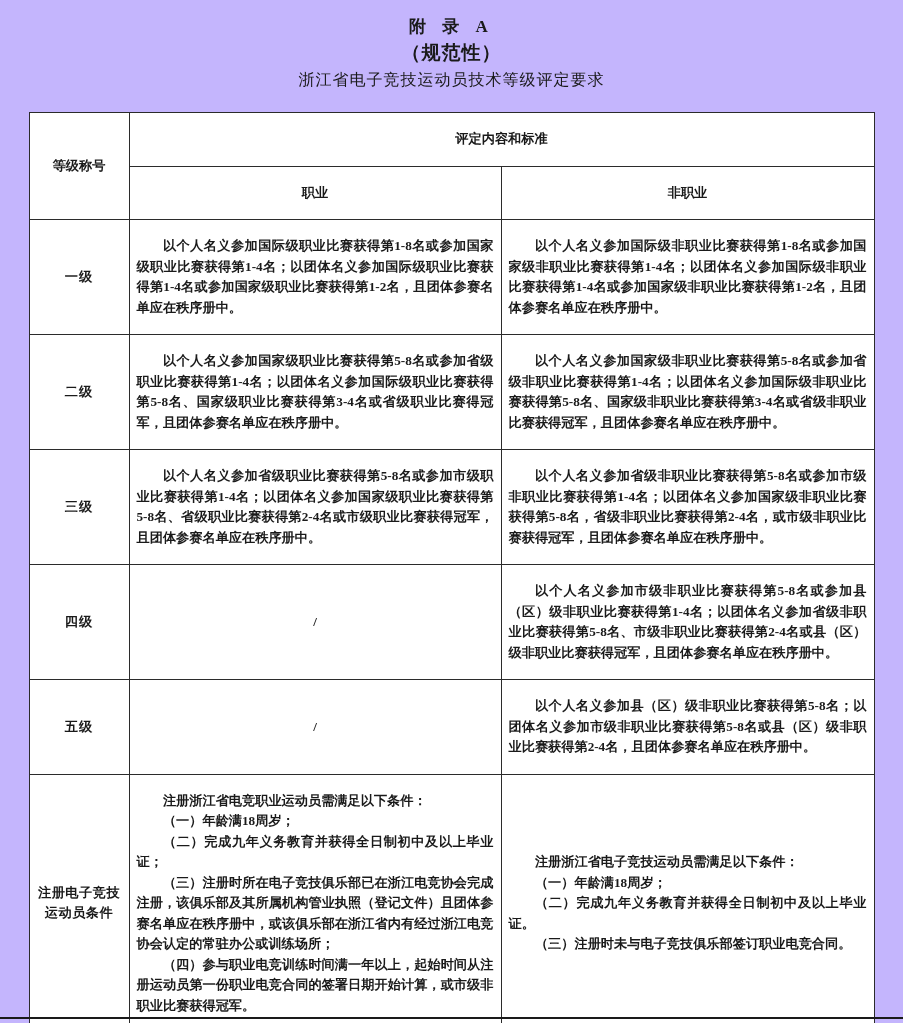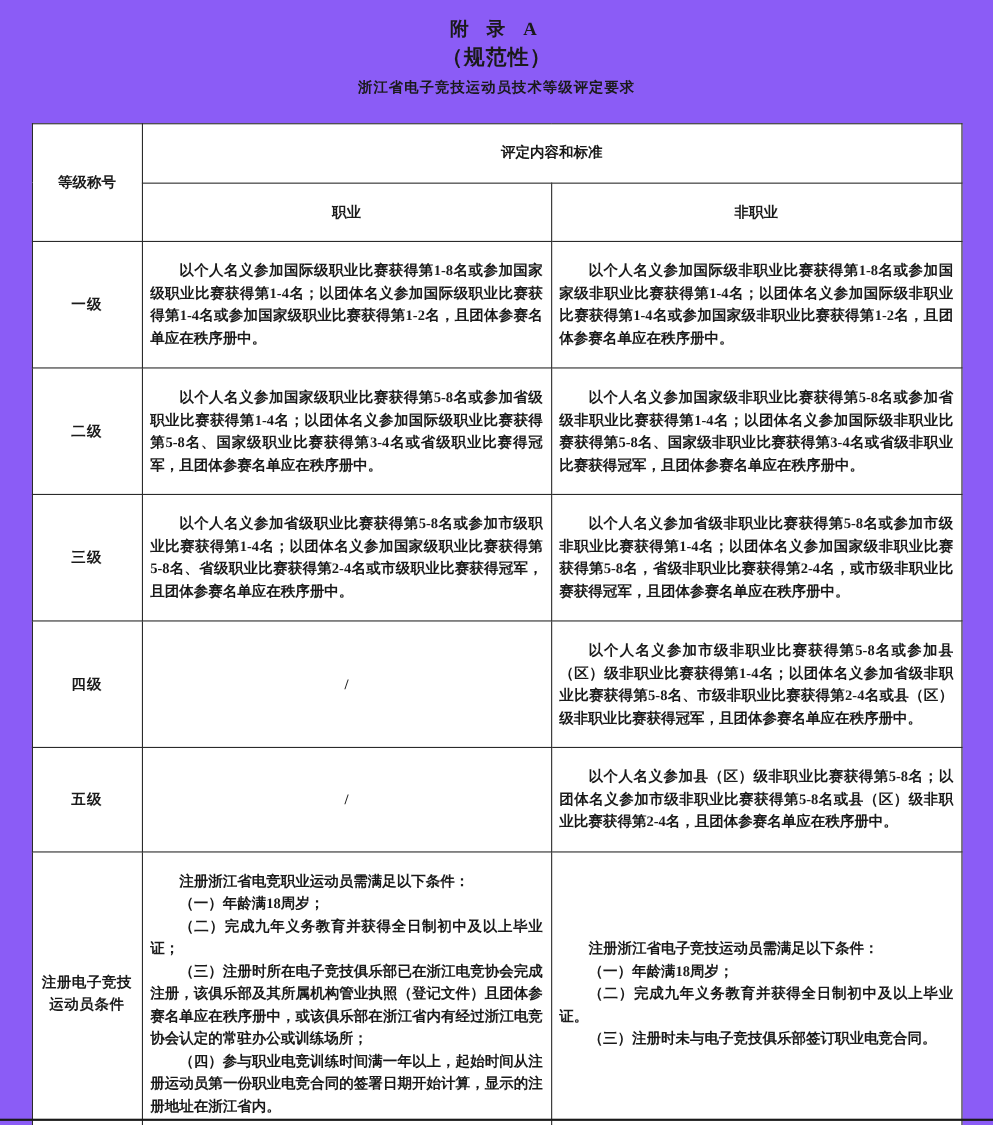--- a/index.html
+++ b/index.html
@@ -13,41 +13,41 @@
     font-family: "Liberation Serif", "DejaVu Serif", serif;
     color: #1a1a1a;
     overflow: hidden;
   }
   .page {
     width: 903px;
     height: 1023px;
     position: relative;
     box-sizing: border-box;
     padding: 0;
-    background: #8b5cf6;
+    background: #c4b5fd;
   }
   .header-block {
     text-align: center;
     padding-top: 14px;
   }
   .hdr-line1 {
     font-size: 17px;
     font-weight: bold;
     letter-spacing: 6px;
     line-height: 26px;
   }
   .hdr-line2 {
     font-size: 19px;
     font-weight: bold;
     line-height: 26px;
     letter-spacing: 1px;
   }
   .hdr-line3 {
-    font-size: 13px;
-    font-weight: bold;
+    font-size: 16px;
+    font-weight: normal;
     line-height: 28px;
     letter-spacing: 1px;
   }
   table.req {
     border-collapse: collapse;
     margin: 18px auto 0 auto;
     width: 845px;
     table-layout: fixed;
     background: #fff;
   }
@@ -171,21 +171,21 @@
         <td class="cell">以个人名义参加县（区）级非职业比赛获得第5-8名；以团体名义参加市级非职业比赛获得第5-8名或县（区）级非职业比赛获得第2-4名，且团体参赛名单应在秩序册中。</td>
       </tr>
 
       <tr>
         <td class="cond-label">注册电子竞技运动员条件</td>
         <td class="cell noindent">
           <span class="para">注册浙江省电竞职业运动员需满足以下条件：</span>
           <span class="para">（一）年龄满18周岁；</span>
           <span class="para">（二）完成九年义务教育并获得全日制初中及以上毕业证；</span>
           <span class="para">（三）注册时所在电子竞技俱乐部已在浙江电竞协会完成注册，该俱乐部及其所属机构管业执照（登记文件）且团体参赛名单应在秩序册中，或该俱乐部在浙江省内有经过浙江电竞协会认定的常驻办公或训练场所；</span>
-          <span class="para">（四）参与职业电竞训练时间满一年以上，起始时间从注册运动员第一份职业电竞合同的签署日期开始计算，显示的注册地址在浙江省内。</span>
+          <span class="para">（四）参与职业电竞训练时间满一年以上，起始时间从注册运动员第一份职业电竞合同的签署日期开始计算，或市级非职业比赛获得冠军。</span>
         </td>
         <td class="cell noindent">
           <span class="para">注册浙江省电子竞技运动员需满足以下条件：</span>
           <span class="para">（一）年龄满18周岁；</span>
           <span class="para">（二）完成九年义务教育并获得全日制初中及以上毕业证。</span>
           <span class="para">（三）注册时未与电子竞技俱乐部签订职业电竞合同。</span>
         </td>
       </tr>
     </tbody>
   </table>

